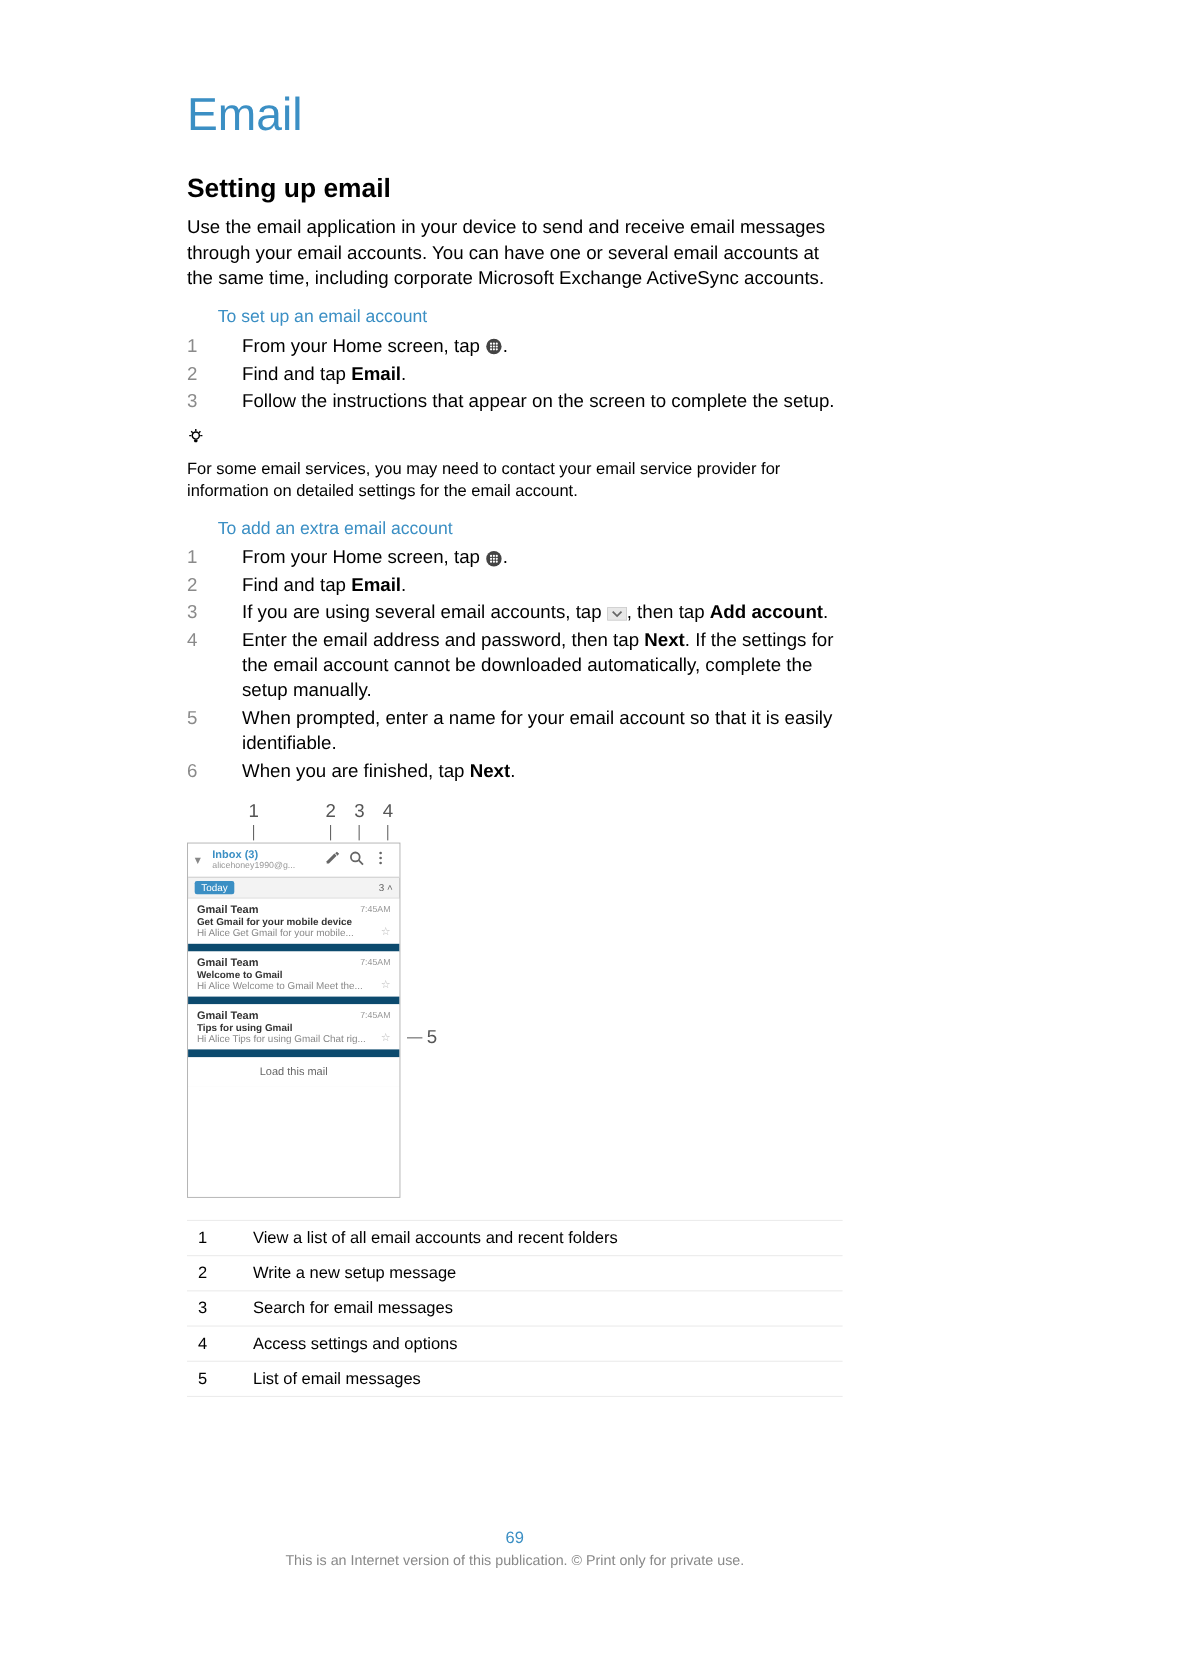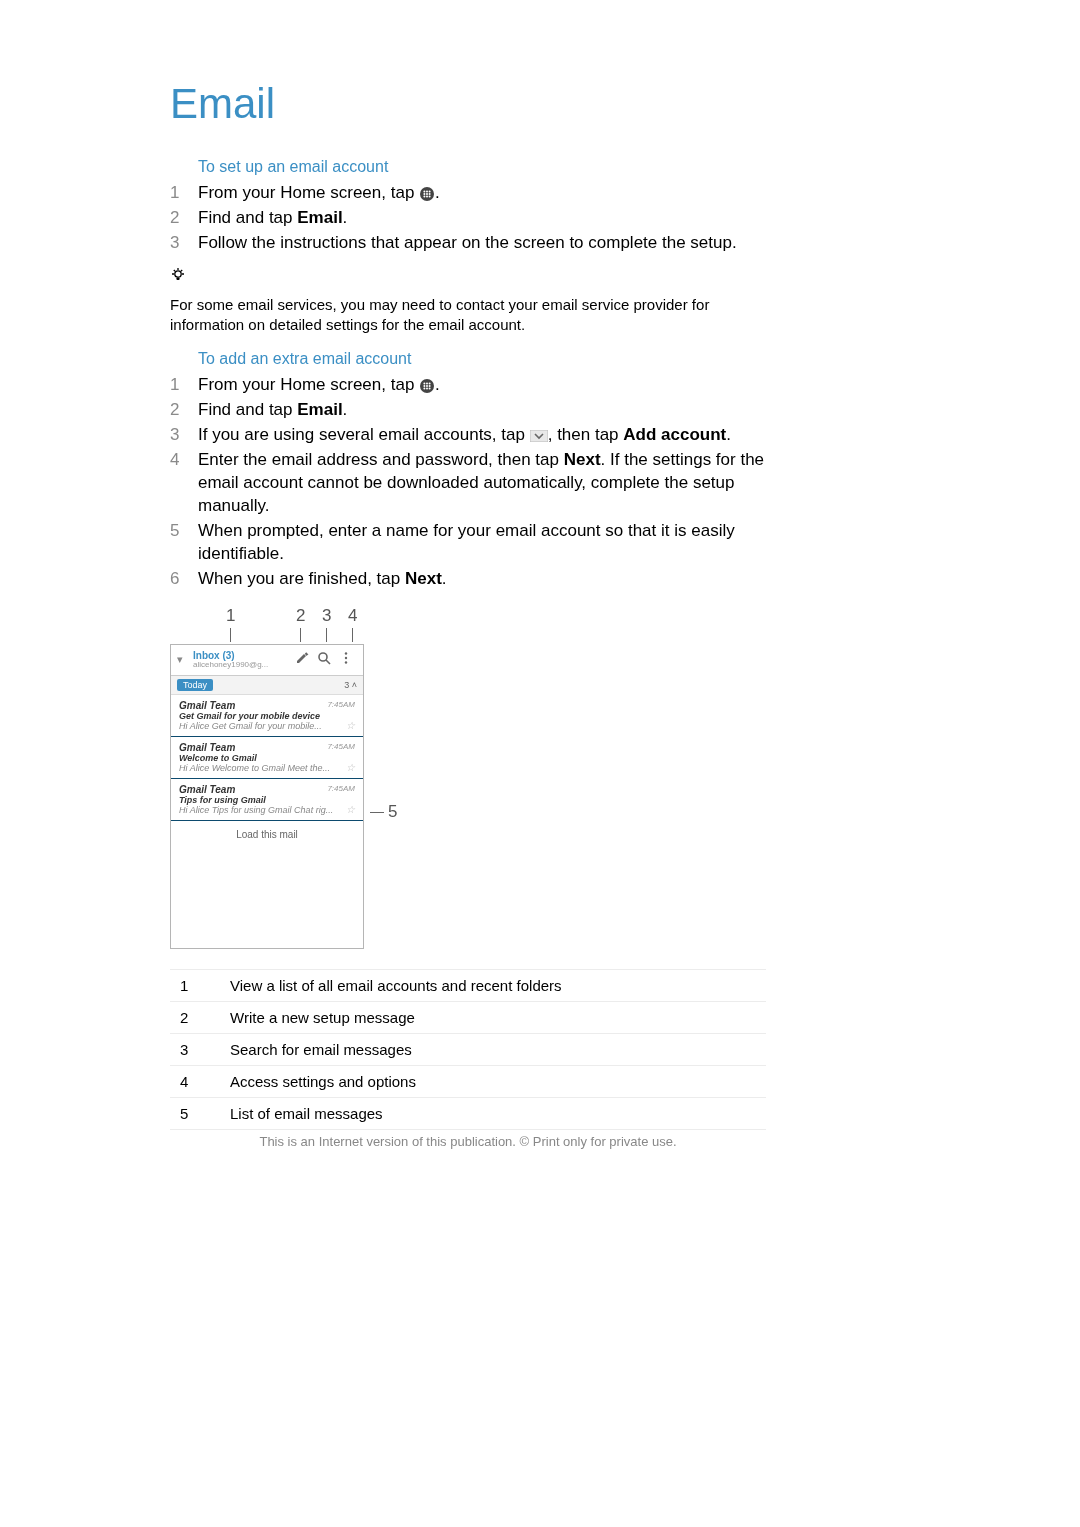--- a/index.html
+++ b/index.html
@@ -47,20 +47,21 @@
     line-height: 1.35;
     margin-bottom: 2px;
   }
   .step-num {
     width: 28px;
     flex: 0 0 28px;
     color: #8a8a8a;
   }
   .step-text {
     flex: 1;
+    margin-left: 22px;
   }
   .tip-row {
     display: flex;
     font-size: 15px;
     line-height: 1.35;
     margin: 10px 0 15px 0;
     flex-direction: column;
   }
   .tip-icon {
     width: 28px;
@@ -122,24 +123,23 @@
     align-items: center;
   }
   .today-tag {
     background: #3b8fc4;
     color: #fff;
     padding: 1px 6px;
     border-radius: 2px;
   }
   .msg {
     padding: 5px 8px;
-    border-bottom: 1px solid #0c4a6e;
+    border-bottom: 7px solid #0c4a6e;
     position: relative;
     background: #fff;
-    font-style: italic;
   }
   .msg .from { font-weight: bold; color: #333; font-size: 10px; }
   .msg .subj { font-weight: bold; color: #333; font-size: 9px; }
   .msg .prev { color: #888; font-size: 9px; }
   .msg .time { position: absolute; top: 5px; right: 8px; font-size: 8px; color: #999; }
   .msg .star { position: absolute; bottom: 5px; right: 8px; font-size: 10px; color: #bbb; }
   .loadmore {
     text-align: center;
     padding: 8px;
     font-size: 10px;
@@ -180,20 +180,22 @@
     margin-top: 4px;
   }
 </style>
 </head>
 <body>
 
 <div class="page">
 
   <h1 class="title">Email</h1>
 
+  <h2 class="section">Setting up email</h2>
+  <p class="body-text">Use the email application in your device to send and receive email messages through your email accounts. You can have one or several email accounts at the same time, including corporate Microsoft Exchange ActiveSync accounts.</p>
 
   <div class="sub-head">To set up an email account</div>
 
   <div class="steps">
     <div class="step-row">
       <div class="step-num">1</div>
       <div class="step-text">
         <span>From your Home screen, tap </span><span class="inline-icon"><svg width="16" height="16" viewBox="0 0 16 16">
               <circle cx="8" cy="8" r="7" fill="#444"></circle>
               <g fill="#fff">
@@ -388,14 +390,15 @@
       <td class="num">4</td>
       <td>Access settings and options</td>
     </tr>
     <tr>
       <td class="num">5</td>
       <td>List of email messages</td>
     </tr>
   </tbody>
     </table>
 
+  <div class="pagenum">69</div>
   <div class="footer">This is an Internet version of this publication. © Print only for private use.</div>
 </div>
 
 </body></html>

